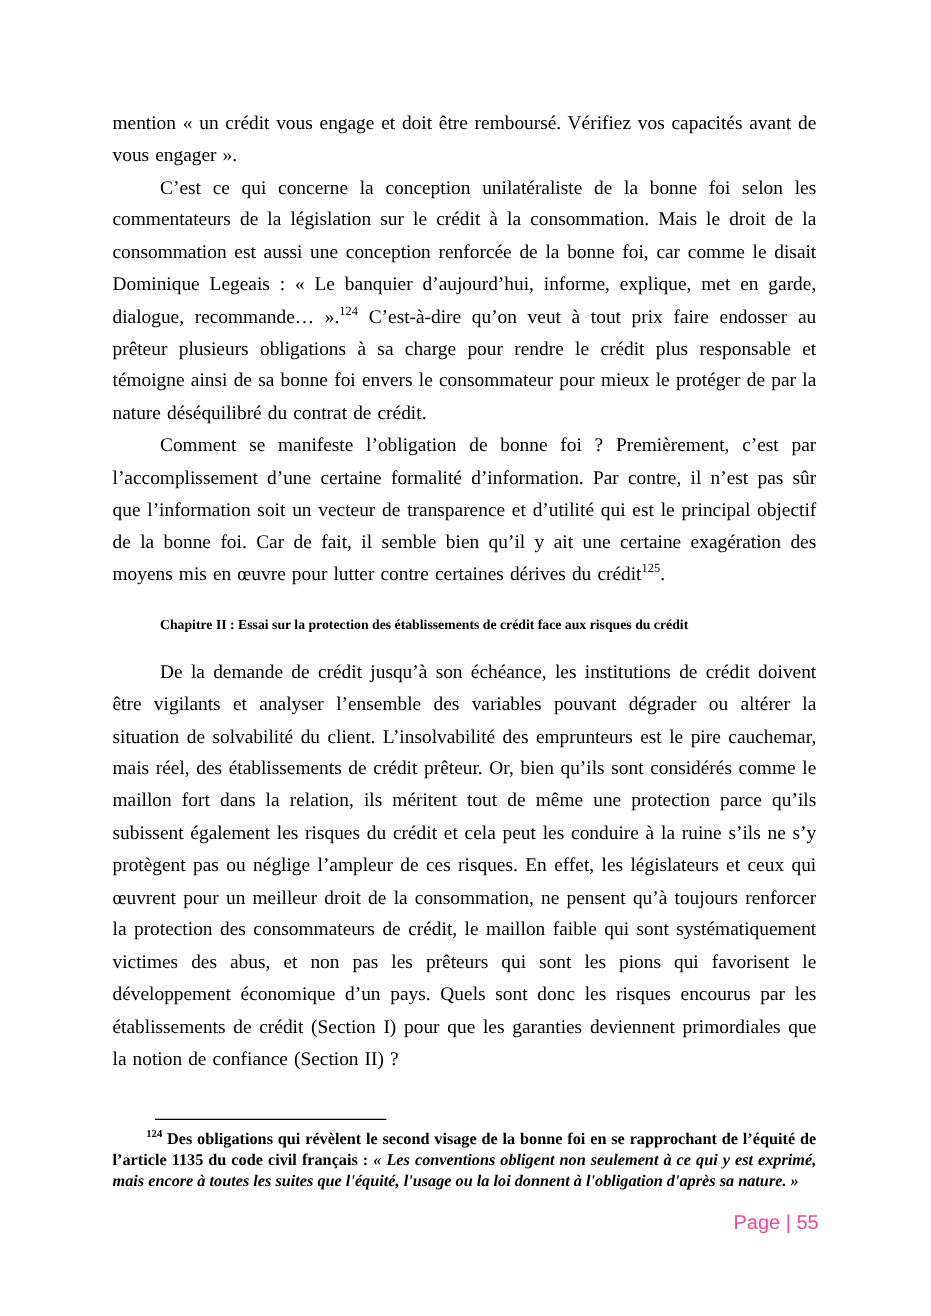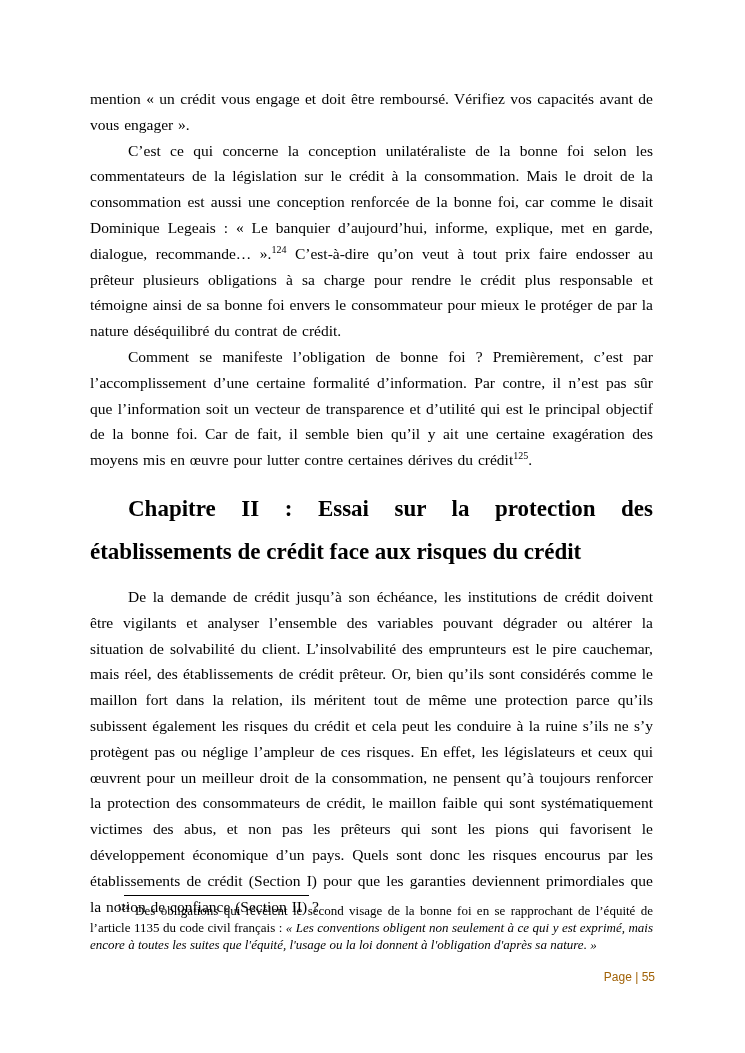--- a/index.html
+++ b/index.html
@@ -28,39 +28,40 @@
     text-indent: 38px;
     font-size: 15.5px;
     line-height: 25.8px;
     word-spacing: 1px;
   }
   .para.first {
     text-indent: 0;
   }
   .chapter-heading {
     margin: 14px 0 11px 0;
-    font-size: 23px;
+    font-size: 11px;
     font-weight: bold;
-    line-height: 43px;
+    line-height: 27px;
     text-align: justify;
     text-indent: 38px;
   }
   sup.fn-ref {
     font-size: 10px;
     line-height: 0;
     vertical-align: super;
   }
   .footnote-area {
     position: absolute;
     left: 90px;
     right: 90px;
     top: 895px;
     font-size: 13px;
     line-height: 17px;
     text-align: justify;
+    font-weight: bold;
   }
   .footnote-separator {
     width: 185px;
     height: 0;
     margin: 0 0 6px 34px;
     border-top: 1.4px solid #000000;
   }
   .footnote {
     margin: 0;
     text-indent: 27px;
@@ -72,22 +73,22 @@
     font-size: 8.5px;
   }
   .footnote .fn-quote {
     font-style: italic;
   }
   .page-footer {
     position: absolute;
     right: 88px;
     top: 970px;
     font-family: "Liberation Sans", "DejaVu Sans", sans-serif;
-    font-size: 12px;
-    color: #a16207;
+    font-size: 16px;
+    color: #ec4899;
   }
 </style>
 </head>
 <body>
 
 <div class="page">
 
   <div class="content">
 
     <p class="para first">

